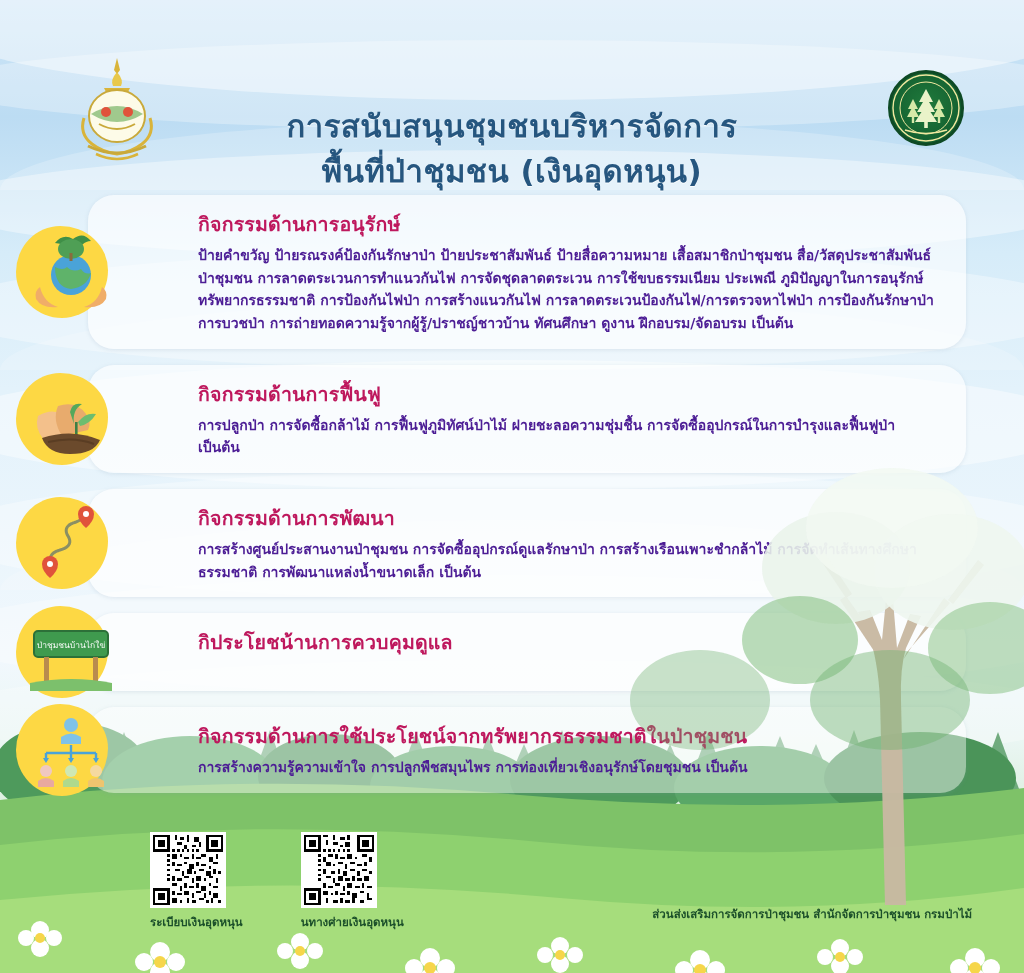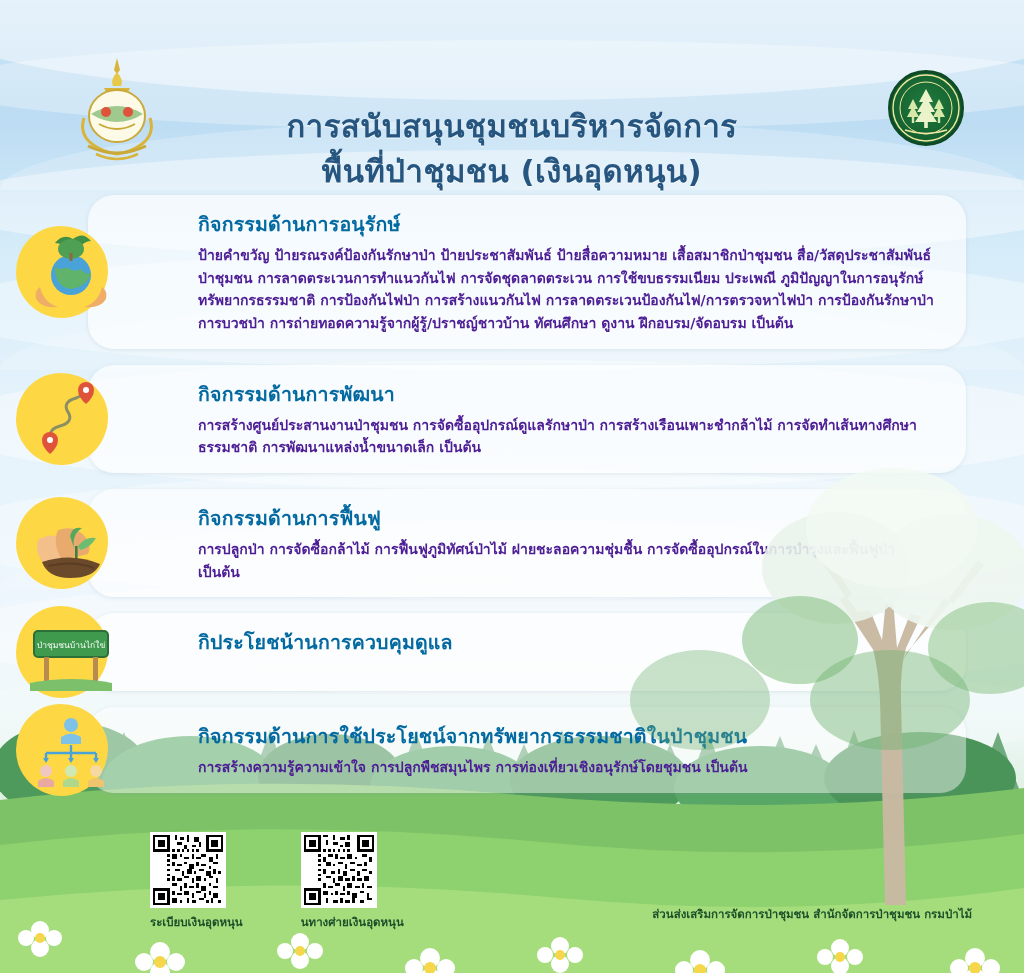--- a/index.html
+++ b/index.html
@@ -108,21 +108,21 @@
     position: relative;
     margin: 0 58px 16px 88px;
     background: rgba(255,255,255,0.62);
     border-radius: 26px;
     padding: 14px 26px 14px 110px;
     min-height: 78px;
     box-shadow: 0 1px 4px rgba(120,150,170,0.18);
   }
   .card.last { background: rgba(255,255,255,0.45); }
   .card h2 {
-    color: #0369a1;
+    color: #be185d;
     font-size: 19.5px;
     font-weight: bold;
     margin-bottom: 4px;
     letter-spacing: .2px;
   }
   .card p {
     color: #4c1d95;
     font-size: 14px;
     line-height: 1.62;
     font-weight: bold;
@@ -399,50 +399,50 @@
       </svg>
     </div>
     <h2>กิจกรรมด้านการอนุรักษ์</h2>
     <p>ป้ายคำขวัญ ป้ายรณรงค์ป้องกันรักษาป่า ป้ายประชาสัมพันธ์ ป้ายสื่อความหมาย เสื้อสมาชิกป่าชุมชน สื่อ/วัสดุประชาสัมพันธ์ป่าชุมชน การลาดตระเวนการทำแนวกันไฟ การจัดชุดลาดตระเวน การใช้ขบธรรมเนียม ประเพณี ภูมิปัญญาในการอนุรักษ์ทรัพยากรธรรมชาติ การป้องกันไฟป่า การสร้างแนวกันไฟ การลาดตระเวนป้องกันไฟ/การตรวจหาไฟป่า การป้องกันรักษาป่า การบวชป่า การถ่ายทอดความรู้จากผู้รู้/ปราชญ์ชาวบ้าน ทัศนศึกษา ดูงาน ฝึกอบรม/จัดอบรม เป็นต้น</p>
   </div>
 
   <div class="card">
     <div class="badge">
       <div class="disc"></div>
       <svg viewBox="0 0 86 86">
-        <path d="M24 66 q-6 -12 8 -16 q14 -4 8 -14 q-6 -10 8 -14 q10 -4 14 -12" stroke="#8b8f63" stroke-width="3" fill="none" stroke-dasharray="1 0"></path>
-        <g>
-          <path d="M58 6 a8 8 0 0 1 8 8 q0 7 -8 14 q-8 -7 -8 -14 a8 8 0 0 1 8 -8 z" fill="#e0533b"></path>
-          <circle cx="58" cy="14" r="3" fill="#fff"></circle>
-        </g>
-        <g>
-          <path d="M22 56 a8 8 0 0 1 8 8 q0 7 -8 14 q-8 -7 -8 -14 a8 8 0 0 1 8 -8 z" fill="#e0533b"></path>
-          <circle cx="22" cy="64" r="3" fill="#fff"></circle>
-        </g>
-      </svg>
-    </div>
-    <h2>กิจกรรมด้านการพัฒนา</h2>
-    <p>การสร้างศูนย์ประสานงานป่าชุมชน การจัดซื้ออุปกรณ์ดูแลรักษาป่า การสร้างเรือนเพาะชำกล้าไม้ การจัดทำเส้นทางศึกษาธรรมชาติ การพัฒนาแหล่งน้ำขนาดเล็ก เป็นต้น</p>
-  </div>
-
-  <div class="card">
-    <div class="badge">
-      <div class="disc"></div>
-      <svg viewBox="0 0 86 86">
         <path d="M10 40 q16 -10 30 2 q8 6 6 14 l-30 8 q-10 -12 -6 -24 z" fill="#f3c08b"></path>
         <path d="M30 30 q18 -6 28 8 q6 8 2 16 l-26 6 q-10 -16 -4 -30 z" fill="#e8ab6d"></path>
         <path d="M46 48 q-2 -14 8 -20 q-10 -2 -12 8 z" fill="#54a85c"></path>
         <path d="M50 46 q8 -10 18 -8 q-6 10 -16 12 z" fill="#6cbd6f"></path>
         <rect x="47" y="46" width="2.6" height="14" fill="#3d7f45"></rect>
         <path d="M14 62 q30 -10 58 2 q-6 14 -30 14 q-22 0 -28 -16 z" fill="#6b4a2c"></path>
         <path d="M20 66 q26 -6 46 2" stroke="#5a3d23" stroke-width="2" fill="none"></path>
       </svg>
     </div>
     <h2>กิจกรรมด้านการฟื้นฟู</h2>
     <p>การปลูกป่า การจัดซื้อกล้าไม้ การฟื้นฟูภูมิทัศน์ป่าไม้ ฝายชะลอความชุ่มชื้น การจัดซื้ออุปกรณ์ในการบำรุงและฟื้นฟูป่า เป็นต้น</p>
+  </div>
+
+  <div class="card">
+    <div class="badge">
+      <div class="disc"></div>
+      <svg viewBox="0 0 86 86">
+        <path d="M24 66 q-6 -12 8 -16 q14 -4 8 -14 q-6 -10 8 -14 q10 -4 14 -12" stroke="#8b8f63" stroke-width="3" fill="none" stroke-dasharray="1 0"></path>
+        <g>
+          <path d="M58 6 a8 8 0 0 1 8 8 q0 7 -8 14 q-8 -7 -8 -14 a8 8 0 0 1 8 -8 z" fill="#e0533b"></path>
+          <circle cx="58" cy="14" r="3" fill="#fff"></circle>
+        </g>
+        <g>
+          <path d="M22 56 a8 8 0 0 1 8 8 q0 7 -8 14 q-8 -7 -8 -14 a8 8 0 0 1 8 -8 z" fill="#e0533b"></path>
+          <circle cx="22" cy="64" r="3" fill="#fff"></circle>
+        </g>
+      </svg>
+    </div>
+    <h2>กิจกรรมด้านการพัฒนา</h2>
+    <p>การสร้างศูนย์ประสานงานป่าชุมชน การจัดซื้ออุปกรณ์ดูแลรักษาป่า การสร้างเรือนเพาะชำกล้าไม้ การจัดทำเส้นทางศึกษาธรรมชาติ การพัฒนาแหล่งน้ำขนาดเล็ก เป็นต้น</p>
   </div>
 
   <div class="card">
     <div class="badge">
       <div class="disc"></div>
       <svg viewBox="0 0 86 86">
         <rect x="6" y="22" width="74" height="26" rx="4" fill="#3f9a4e" stroke="#2c7038" stroke-width="2"></rect>
         <text x="43" y="39" font-size="8.5" text-anchor="middle" fill="#ffffff" font-family="DejaVu Sans, sans-serif">ป่าชุมชนบ้านไก่ใข่</text>
         <rect x="16" y="48" width="5" height="26" fill="#b98b4e"></rect>
         <rect x="65" y="48" width="5" height="26" fill="#b98b4e"></rect>

